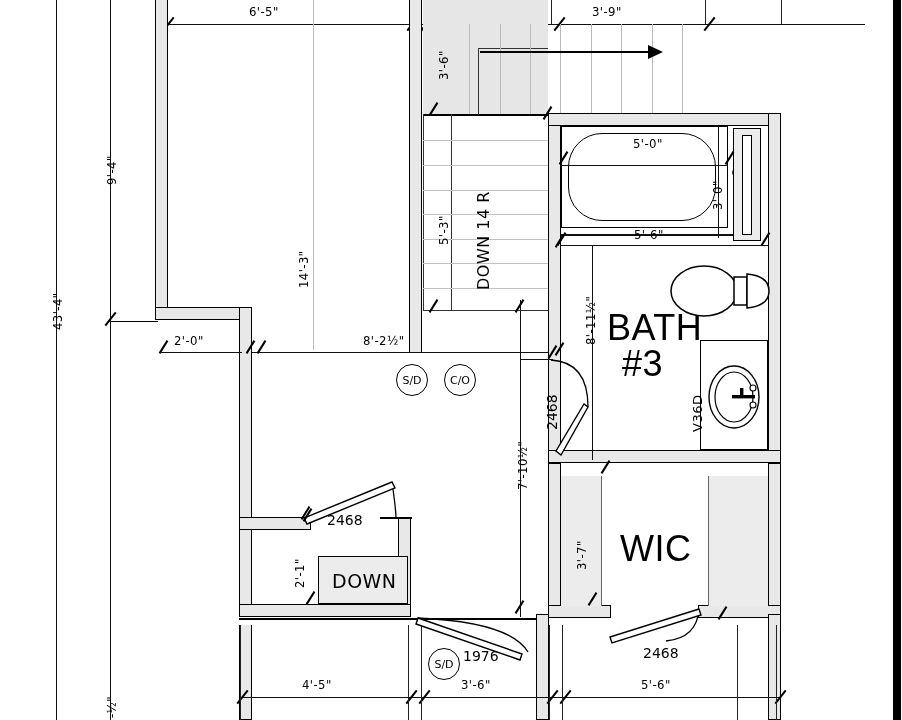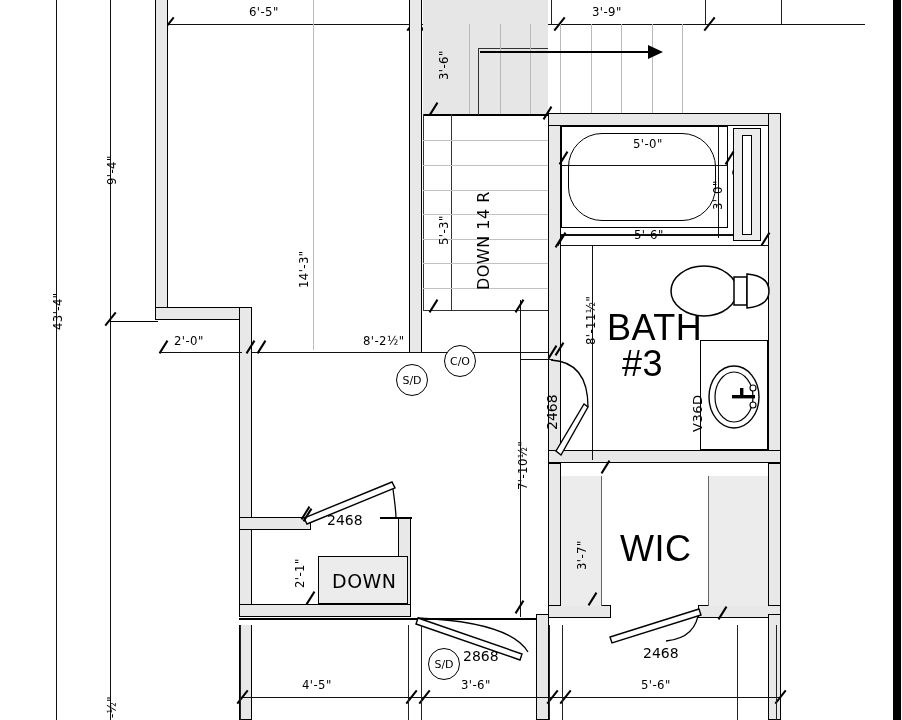--- a/index.html
+++ b/index.html
@@ -151,21 +151,21 @@
   <div class="dim rot" style="left:515px;top:490px;">7'-10½"</div>
   <div class="ln vl" style="left:520px;top:300px;height:320px;background:#111;"></div>
   <div class="tick2" style="left:512px;top:305px;"></div>
   <div class="tick2" style="left:512px;top:606px;"></div>
 
   <div class="dim rot" style="left:296px;top:288px;">14'-3"</div>
 
   <div class="sym" style="left:396px;top:364px;width:30px;height:30px;">
     <span>S/D</span>
   </div>
-  <div class="sym" style="left:444px;top:345px;width:30px;height:30px;">
+  <div class="sym" style="left:444px;top:364px;width:30px;height:30px;">
     <span>C/O</span>
   </div>
   <div class="sym" style="left:428px;top:648px;width:30px;height:30px;">
     <span>S/D</span>
   </div>
 
   <div class="wall" style="left:548px;top:113px;width:13px;height:350px;"></div>
   <div class="wall" style="left:548px;top:113px;width:233px;height:13px;"></div>
   <div class="wall" style="left:768px;top:113px;width:13px;height:350px;"></div>
   <div class="wall" style="left:548px;top:450px;width:233px;height:13px;"></div>
@@ -261,21 +261,21 @@
   </svg>
   <div class="doorlbl" style="left:327px;top:512px;">2468</div>
   <div class="tick2" style="left:300px;top:514px;"></div>
 
   <div class="wall" style="left:239px;top:617px;width:300px;height:8px;background:#fff;border:none;"></div>
   <div class="ln hl" style="left:239px;top:618px;width:300px;height:2px;background:#000;"></div>
   <svg style="left:410px;top:614px;width:130px;height:48px;">
     <path d="M8 4 Q100 8 118 38" fill="none" stroke="#000" stroke-width="1.3"></path>
     <path d="M8 4 L112 40 L110 46 L6 10 Z" fill="#fff" stroke="#000" stroke-width="1.4"></path>
   </svg>
-  <div class="doorlbl" style="left:463px;top:648px;">2868</div>
+  <div class="doorlbl" style="left:463px;top:648px;">1976</div>
 
   <div class="wall" style="left:536px;top:614px;width:13px;height:106px;"></div>
   <div class="wall" style="left:768px;top:614px;width:13px;height:106px;"></div>
 
   <div class="ln hl" style="left:240px;top:697px;width:540px;background:#111;"></div>
   <div class="tick" style="left:234px;top:696px;"></div>
   <div class="tick" style="left:403px;top:696px;"></div>
   <div class="tick" style="left:416px;top:696px;"></div>
   <div class="tick" style="left:544px;top:696px;"></div>
   <div class="tick" style="left:557px;top:696px;"></div>

